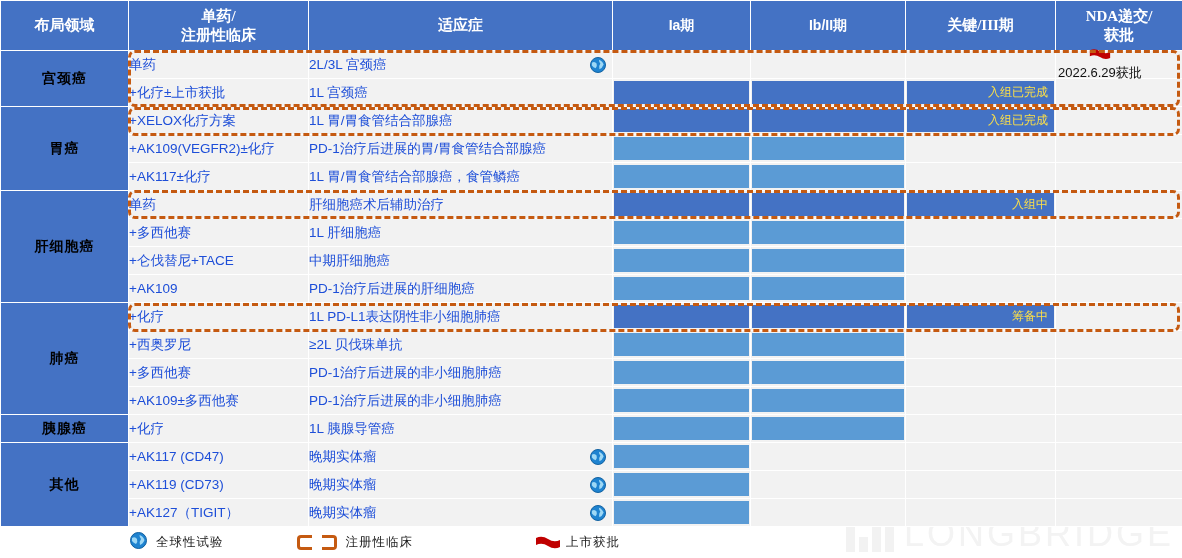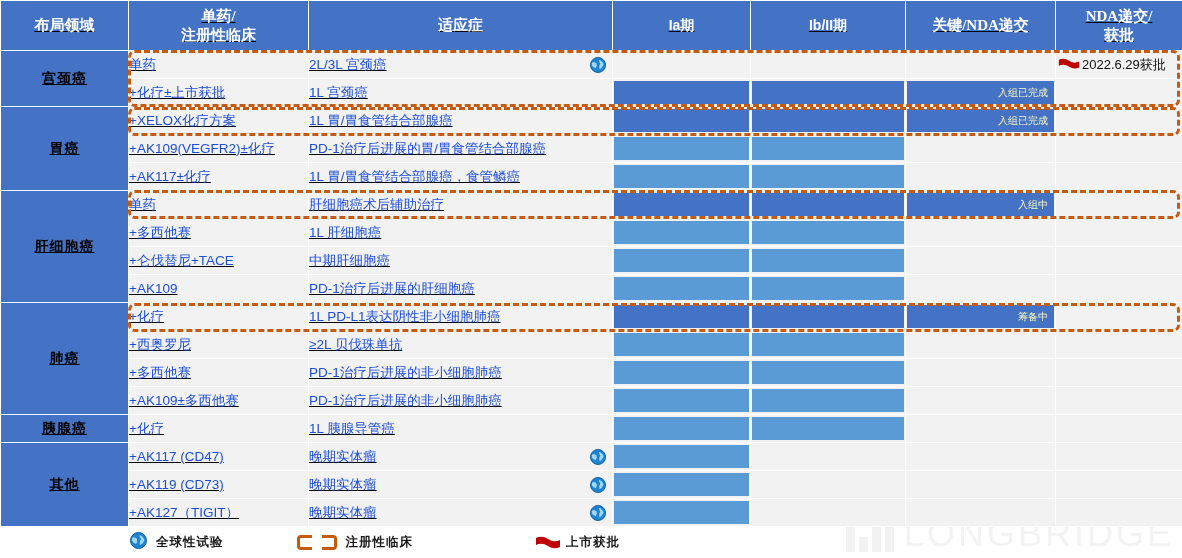--- a/index.html
+++ b/index.html
@@ -29,21 +29,20 @@
   #grid{
     position:absolute;left:0;top:0;
     width:1182px;height:527px;
     z-index:2;
   }
   table.pipeline{
     border-collapse:collapse;
     table-layout:fixed;
     width:1182px;
     background:transparent;
-    text-decoration:underline;
   }
   table.pipeline th, table.pipeline td{
     padding:0;margin:0;
     border:1px solid #ffffff;
     vertical-align:middle;
     box-sizing:border-box;
   }
 
   
   thead th{
@@ -94,37 +93,38 @@
   
   td.phase{
     background:#F2F2F2;
     height:28px;
     position:relative;
   }
   td.phase .bar{
     position:absolute;left:1px;right:1px;top:2px;bottom:2px;
     display:flex;align-items:center;justify-content:flex-end;
     padding-right:6px;
-    color:#fef9c3;font-size:10px;
+    color:#fde047;font-size:12px;
     font-family:"Liberation Serif","DejaVu Serif",serif;
     box-sizing:border-box;
   }
   td.phase .bar.light{background:#5B9BD5;}
   td.phase .bar.dark{background:#4472C4;}
   td.phase .bar.none{background:transparent;}
 
   
   td.nda{
     background:#F2F2F2;height:28px;position:relative;
   }
   .approval{
     position:absolute;left:2px;top:50%;transform:translateY(-50%);
     display:flex;align-items:center;gap:2px;
     font-size:13px;color:#111;
     white-space:nowrap;
+    flex-direction:column;
   }
   .approval .lbl{font-family:"Liberation Sans",sans-serif;}
 
   
   .flag{display:inline-block;width:22px;height:13px;position:relative;}
   .flag svg{display:block;}
 
   
   #overlays{position:absolute;left:0;top:0;width:1182px;height:527px;z-index:5;pointer-events:none;}
   .reg-box{
@@ -134,21 +134,20 @@
     box-sizing:border-box;
   }
 
   
   #legend{
     position:absolute;left:0;top:527px;
     width:1182px;height:31px;
     display:flex;align-items:center;
     z-index:4;
     background:transparent;
-    font-weight:bold;
   }
   .lg-item{display:flex;align-items:center;gap:9px;
     font-size:12.5px;color:#1a1a1a;
     font-family:"Liberation Serif","DejaVu Serif",serif;
     letter-spacing:1px;}
   #lg-global{margin-left:130px;}
   #lg-reg{margin-left:73px;}
   #lg-appr{margin-left:122px;}
   .lg-bracket{
     display:inline-block;width:40px;height:15px;position:relative;
@@ -187,21 +186,21 @@
   <thead>
     <tr>
       <th>布局领域</th>
       <th>
         <div>单药/</div>
         <div>注册性临床</div>
       </th>
       <th>适应症</th>
       <th class="lat">Ia期</th>
       <th class="lat">Ib/II期</th>
-      <th>关键/NDA递交</th>
+      <th>关键/III期</th>
       <th>
         <div>NDA递交/</div>
         <div>获批</div>
       </th>
     </tr>
   </thead>
   <tbody id="tbody">
         <tr>
           <td class="area" rowspan="2">宫颈癌</td>
           <td class="therapy">单药</td>

